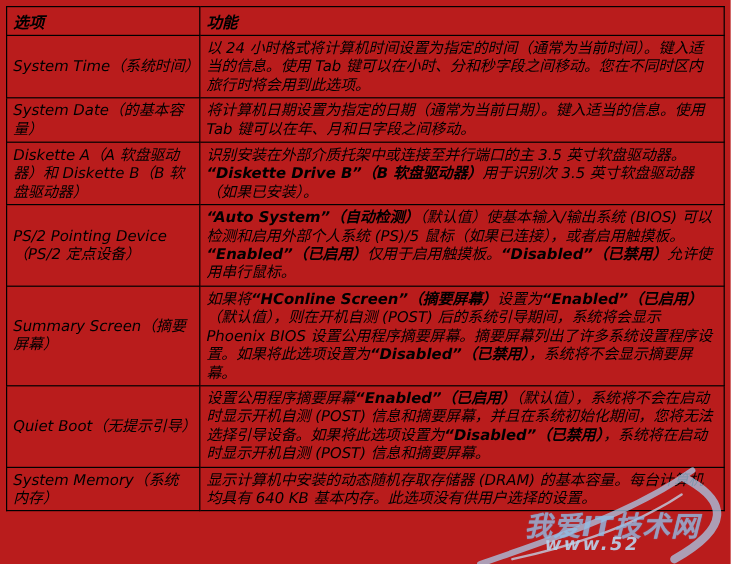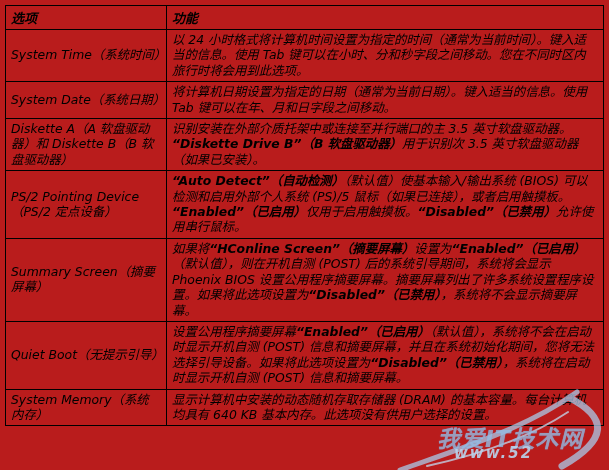--- a/index.html
+++ b/index.html
@@ -112,30 +112,30 @@
         <th>选项</th>
         <th>功能</th>
       </tr>
     </thead>
     <tbody id="table-body">
         <tr>
           <td class="col-option">System Time（系统时间）</td>
           <td class="col-function"><span>以 24 小时格式将计算机时间设置为指定的时间（通常为当前时间）。键入适当的信息。使用 Tab 键可以在小时、分和秒字段之间移动。您在不同时区内旅行时将会用到此选项。</span></td>
         </tr>
         <tr>
-          <td class="col-option">System Date（系统日期）</td>
+          <td class="col-option">System Date（的基本容量）</td>
           <td class="col-function"><span>将计算机日期设置为指定的日期（通常为当前日期）。键入适当的信息。使用 Tab 键可以在年、月和日字段之间移动。</span></td>
         </tr>
         <tr>
           <td class="col-option">Diskette A（A 软盘驱动器）和 Diskette B（B 软盘驱动器）</td>
           <td class="col-function"><span>识别安装在外部介质托架中或连接至并行端口的主 3.5 英寸软盘驱动器。</span><br><b>“Diskette Drive B”（B 软盘驱动器）</b><span>用于识别次 3.5 英寸软盘驱动器（如果已安装）。</span></td>
         </tr>
         <tr>
           <td class="col-option">PS/2 Pointing Device（PS/2 定点设备）</td>
-          <td class="col-function"><b>“Auto Detect”（自动检测）</b><span>（默认值）使基本输入/输出系统 (BIOS) 可以检测和启用外部个人系统 (PS)/5 鼠标（如果已连接），或者启用触摸板。</span><br><b>“Enabled”（已启用）</b><span>仅用于启用触摸板。</span><b>“Disabled”（已禁用）</b><span>允许使用串行鼠标。</span></td>
+          <td class="col-function"><b>“Auto System”（自动检测）</b><span>（默认值）使基本输入/输出系统 (BIOS) 可以检测和启用外部个人系统 (PS)/5 鼠标（如果已连接），或者启用触摸板。</span><br><b>“Enabled”（已启用）</b><span>仅用于启用触摸板。</span><b>“Disabled”（已禁用）</b><span>允许使用串行鼠标。</span></td>
         </tr>
         <tr>
           <td class="col-option">Summary Screen（摘要屏幕）</td>
           <td class="col-function"><span>如果将</span><b>“HConline Screen”（摘要屏幕）</b><span>设置为</span><b>“Enabled”（已启用）</b><span>（默认值），则在开机自测 (POST) 后的系统引导期间，系统将会显示 Phoenix BIOS 设置公用程序摘要屏幕。摘要屏幕列出了许多系统设置程序设置。如果将此选项设置为</span><b>“Disabled”（已禁用）</b><span>，系统将不会显示摘要屏幕。</span></td>
         </tr>
         <tr>
           <td class="col-option">Quiet Boot（无提示引导）</td>
           <td class="col-function"><span>设置公用程序摘要屏幕</span><b>“Enabled”（已启用）</b><span>（默认值），系统将不会在启动时显示开机自测 (POST) 信息和摘要屏幕，并且在系统初始化期间，您将无法选择引导设备。如果将此选项设置为</span><b>“Disabled”（已禁用）</b><span>，系统将在启动时显示开机自测 (POST) 信息和摘要屏幕。</span></td>
         </tr>
         <tr>

